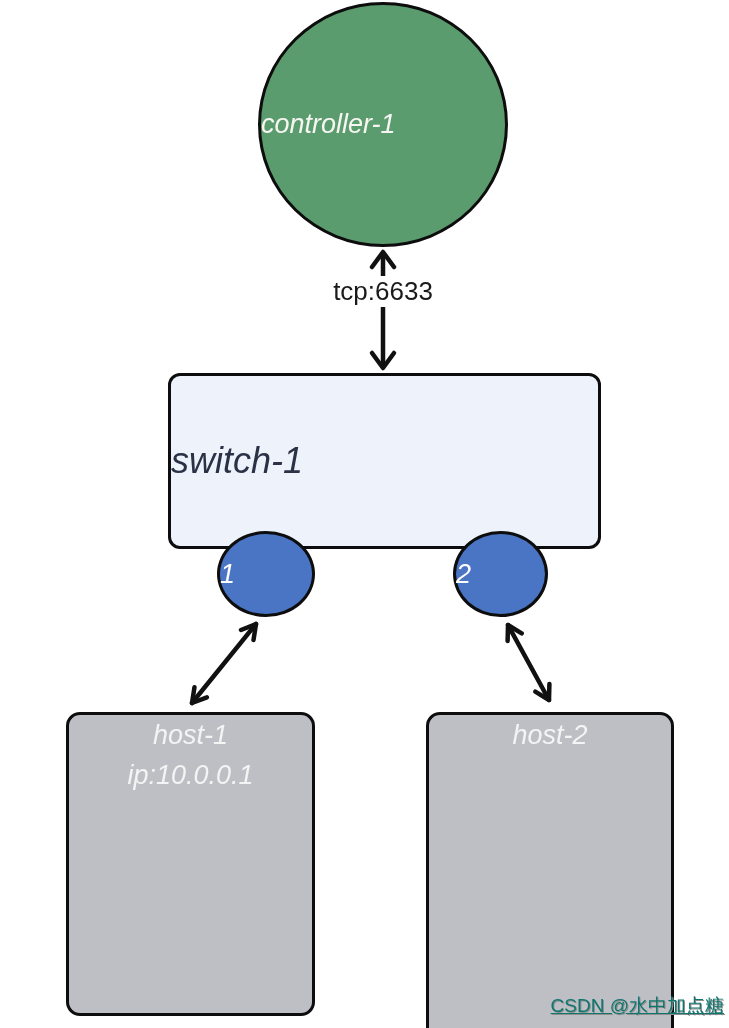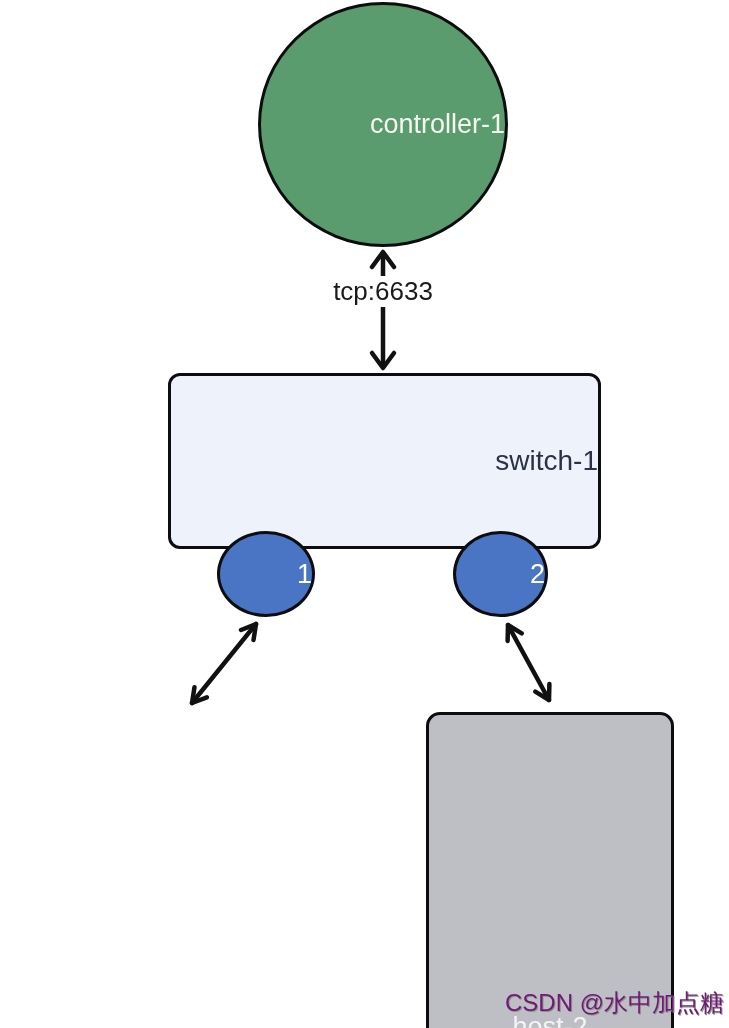--- a/index.html
+++ b/index.html
@@ -12,39 +12,40 @@
     position: relative;
     width: 729px;
     height: 1028px;
     background: #ffffff;
     overflow: hidden;
   }
   .node {
     position: absolute;
     display: flex;
     align-items: center;
-    justify-content: flex-end;
+    justify-content: flex-start;
     text-align: center;
     box-sizing: border-box;
     border: 3px solid #0d0d0d;
+    font-style: italic;
   }
   .controller {
     left: 258px; top: 2px;
     width: 250px; height: 245px;
     border-radius: 50%;
     color: #f5f6f1;
     font-size: 27px;
     z-index: 2;
   }
   .switch {
     left: 168px; top: 373px;
     width: 433px; height: 176px;
     border-radius: 12px;
     color: #2b3245;
-    font-size: 28px;
+    font-size: 36px;
     z-index: 2;
   }
   .port {
     border-radius: 50%;
     color: #ffffff;
     font-size: 27px;
     z-index: 4;
   }
   .port-1 { left: 217px; top: 531px; width: 98px; height: 86px; }
   .port-2 { left: 453px; top: 531px; width: 95px; height: 86px; }
@@ -80,25 +81,26 @@
     background: #ffffff;
     padding: 0 8px;
     color: #1a1a1a;
     font-size: 26px;
     z-index: 4;
     white-space: nowrap;
   }
   .watermark {
     position: absolute;
     right: 5px; bottom: 9px;
-    font-size: 24px;
-    color: #701a75;
+    font-size: 19px;
+    color: #0f766e;
     text-shadow: 1px 1px 0 #8f8f8f;
     z-index: 6;
     white-space: nowrap;
+    text-decoration: underline;
   }
 </style>
 </head>
 <body>
 
 <div class="canvas">
 
   <div class="node controller" style="background: rgb(91, 156, 110);">
     <span>controller-1</span>
   </div>
@@ -127,19 +129,23 @@
     <span>switch-1</span>
   </div>
 
   <div class="node port port-1" style="background: rgb(74, 116, 196);">
     <span>1</span>
   </div>
   <div class="node port port-2" style="background: rgb(74, 116, 196);">
     <span>2</span>
   </div>
 
+  <div class="node host host-1" style="background: rgb(189, 191, 197);">
+    <span>host-1</span>
+    <span>ip:10.0.0.1</span>
+  </div>
   <div class="node host host-2" style="background: rgb(189, 191, 197);">
     <span>host-2</span>
   </div>
 
   <div class="watermark">CSDN @水中加点糖</div>
 
 </div>
 
 </body></html>

